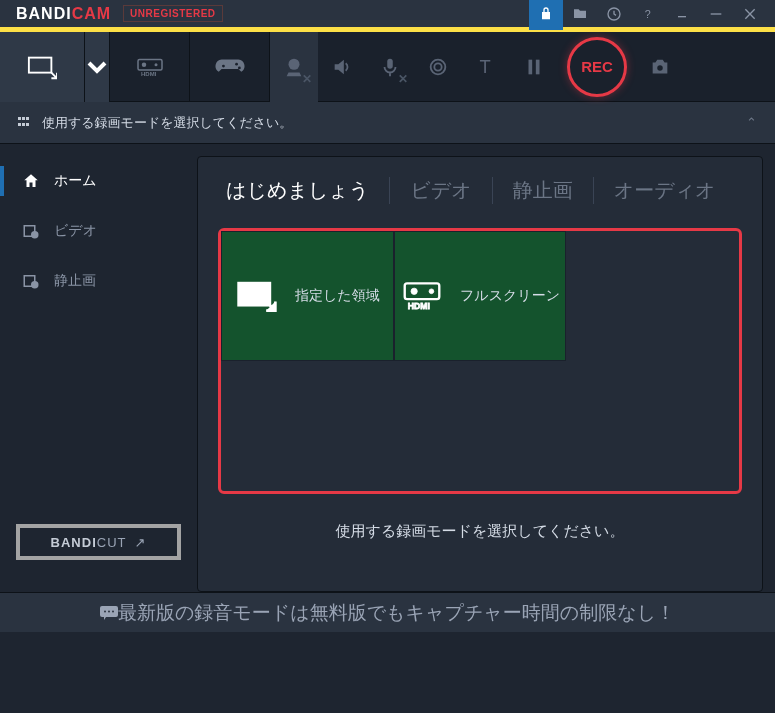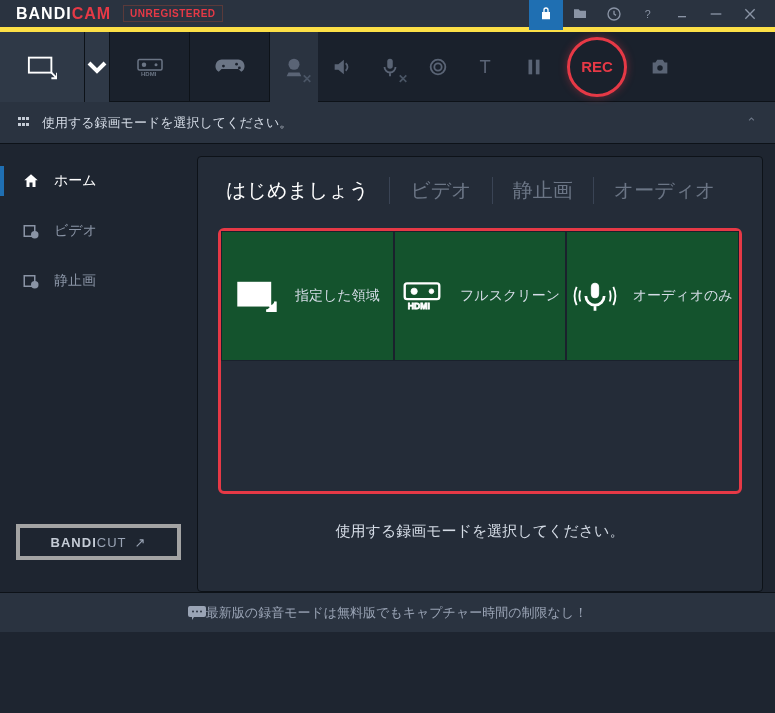--- a/index.html
+++ b/index.html
@@ -42,21 +42,21 @@
 .tabs{display:flex;align-items:center;font-size:20px;margin-bottom:24px;margin-left:8px;}
 .tab{padding:0 20px;color:#6b7585;border-right:1px solid #3a4455;}
 .tab:last-child{border-right:none;text-align:right;}
 .tab.active{color:#fff;padding-left:0;}
 .grid-wrap{border:3px solid #e63946;border-radius:6px;}
 .grid{display:grid;grid-template-columns:1fr 1fr 1fr;grid-template-rows:1fr 1fr;}
 .cell{height:130px;display:flex;flex-direction:row;align-items:center;justify-content:center;gap:16px;border:1px solid #1a212c;background:#14532d;font-size:14px;color:#d5dce6;}
 .cell-ico{height:44px;display:flex;align-items:center;justify-content:center;}
 .cell-ico svg{width:44px;height:44px;fill:#fff;stroke:#fff;}
 .hint{text-align:center;margin-top:28px;font-size:15px;color:#d5dce6;}
-.footer{height:40px;background:#2a3340;display:flex;align-items:center;justify-content:center;font-size:13px;color:#9aa4b5;border-top:1px solid #0d1218;}
+.footer{height:40px;background:#2a3340;display:flex;align-items:center;justify-content:center;font-size:19px;color:#9aa4b5;border-top:1px solid #0d1218;}
 </style>
 </head>
 <body>
 
 <div class="titlebar">
   <div class="logo">
     <span class="b">BANDI</span><span class="c">CAM</span>
   </div>
   <div class="unreg">UNREGISTERED</div>
   <div class="tb-spacer"></div>
@@ -238,30 +238,20 @@
         <div class="cell-ico">
               <svg viewBox="0 0 56 36">
                 <rect x="6" y="2" width="44" height="20" rx="3" fill="none" stroke="#fff" stroke-width="3"></rect>
                 <circle cx="18" cy="12" r="4" fill="#fff"></circle>
                 <circle cx="40" cy="12" r="3" fill="#fff"></circle>
                 <text x="10" y="34" font-size="11" fill="#fff" font-weight="bold">HDMI</text>
               </svg>
             </div>
         <span>フルスクリーン</span>
       </div>
-      <div class="cell">
-        <div class="cell-ico">
-              <svg viewBox="0 0 48 40" fill="#fff">
-                <rect x="20" y="6" width="8" height="16" rx="4"></rect>
-                <path d="M14 20a10 10 0 0 0 20 0M24 30v6" stroke="#fff" stroke-width="3" fill="none"></path>
-                <path d="M8 14a18 18 0 0 0 0 12M4 10a24 24 0 0 0 0 20M40 14a18 18 0 0 1 0 12M44 10a24 24 0 0 1 0 20" stroke="#fff" stroke-width="2" fill="none"></path>
-              </svg>
-            </div>
-        <span>オーディオのみ</span>
-      </div>
     </div>
     </div>
 
     <div class="hint">使用する録画モードを選択してください。</div>
   </div>
 </div>
 
 <div class="footer">
   <svg width="18" height="14" viewBox="0 0 18 14">
       <rect width="18" height="11" rx="2" fill="#9aa4b5"></rect>

